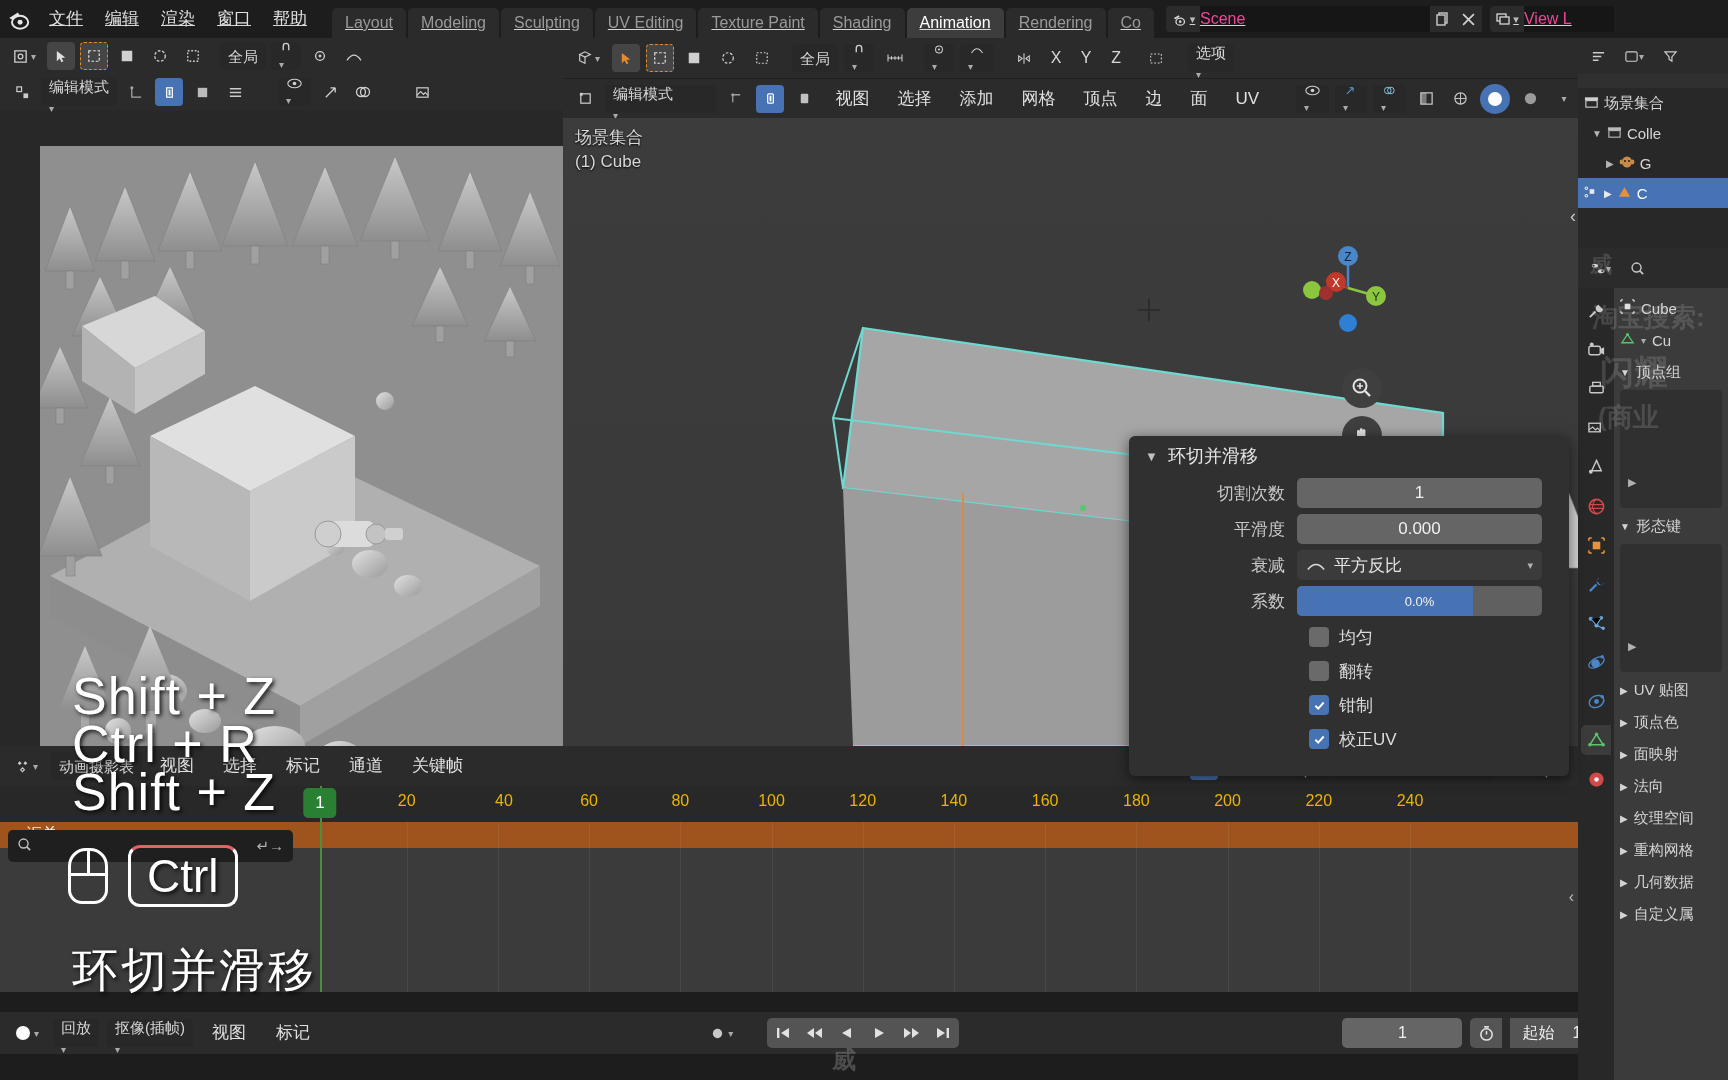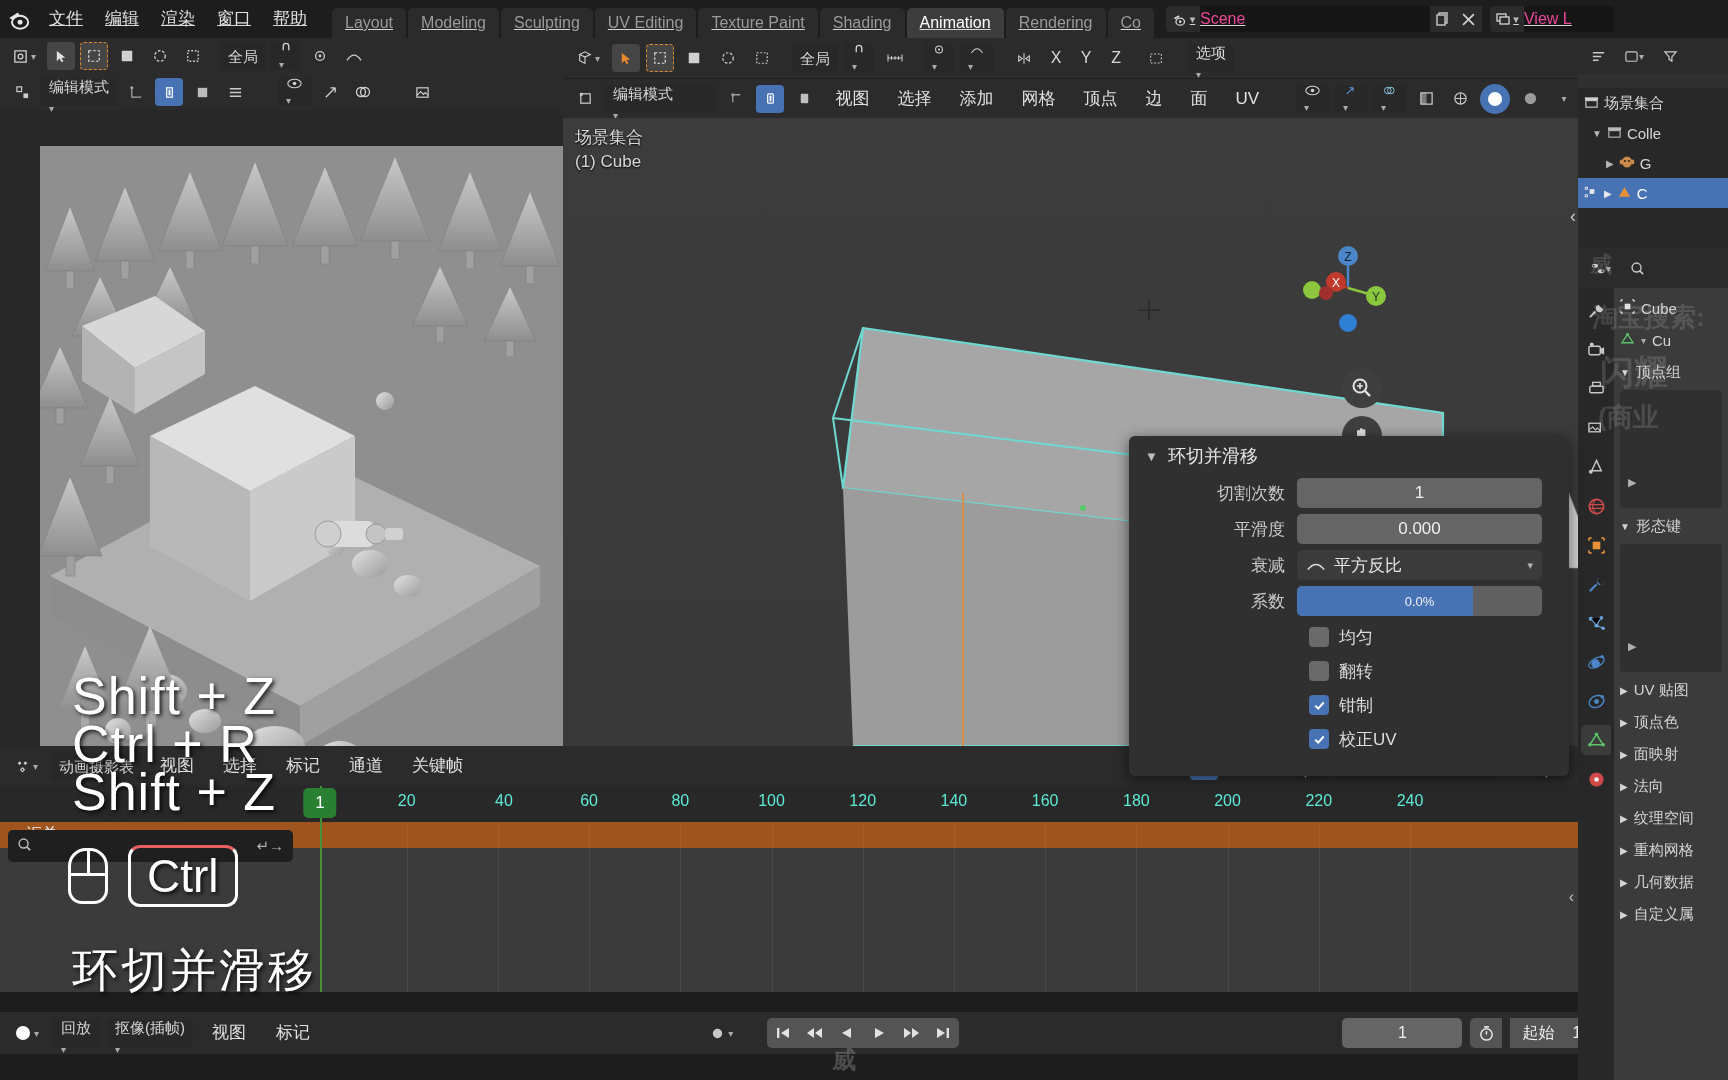--- a/index.html
+++ b/index.html
@@ -79,21 +79,21 @@
     background:#3f3f3f; display:flex; align-items:center; justify-content:center; }
 
   
   .ds { position:absolute; left:0; top:746px; width:1578px; height:246px; background:#2b2b2b; }
   .ds-hdr { position:absolute; left:0; top:0; width:1578px; height:40px; background:#2b2b2b;
     display:flex; align-items:center; padding-left:8px; gap:7px; }
   .ds-ruler { position:absolute; left:0; top:40px; width:1578px; height:36px; background:#282828; }
   .ds-chan { position:absolute; left:0; top:76px; width:1578px; height:170px; background:#3b3b3b; }
   .summary-row { position:absolute; left:0; top:0; width:1578px; height:26px; background:#b55a16; opacity:.82; }
   .summary-lab { position:absolute; left:8px; top:2px; font-size:16px; color:#f0f0f0; display:flex; gap:6px; align-items:center;}
-  .tick { position:absolute; top:0; font-size:16px; color:#5eead4; transform:translateX(-50%); }
+  .tick { position:absolute; top:0; font-size:16px; color:#eab308; transform:translateX(-50%); }
   .playhead { position:absolute; top:40px; width:2px; height:206px; background:#4a8f3c; }
   .ph-badge { position:absolute; top:42px; height:30px; padding:0 12px; background:#2a8032;
     border-radius:5px; color:#fff; font-size:17px; display:flex; align-items:center;
     justify-content:center; transform:translateX(-50%); }
   .search-box { position:absolute; left:8px; top:84px; width:285px; height:32px; background:#1f1f1f;
     border-radius:5px; display:flex; align-items:center; padding:0 9px; justify-content:space-between; }
 
   
   .statusbar { position:absolute; left:0; top:1012px; width:1728px; height:42px; background:#2b2b2b;
     display:flex; align-items:center; padding:0 8px; gap:8px; }

